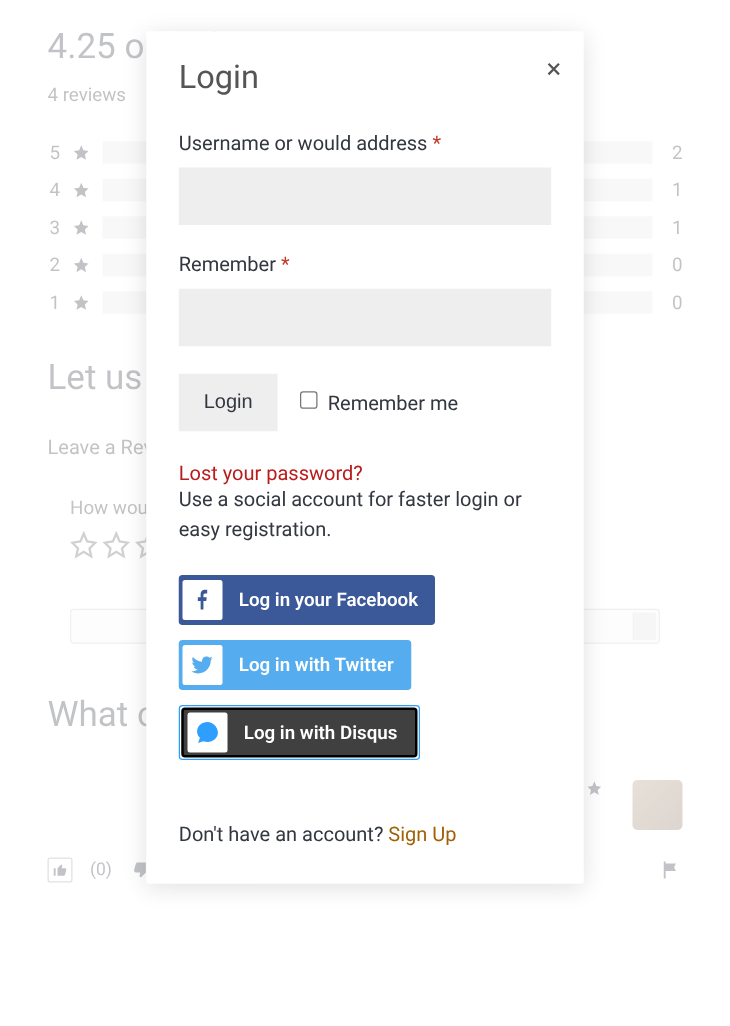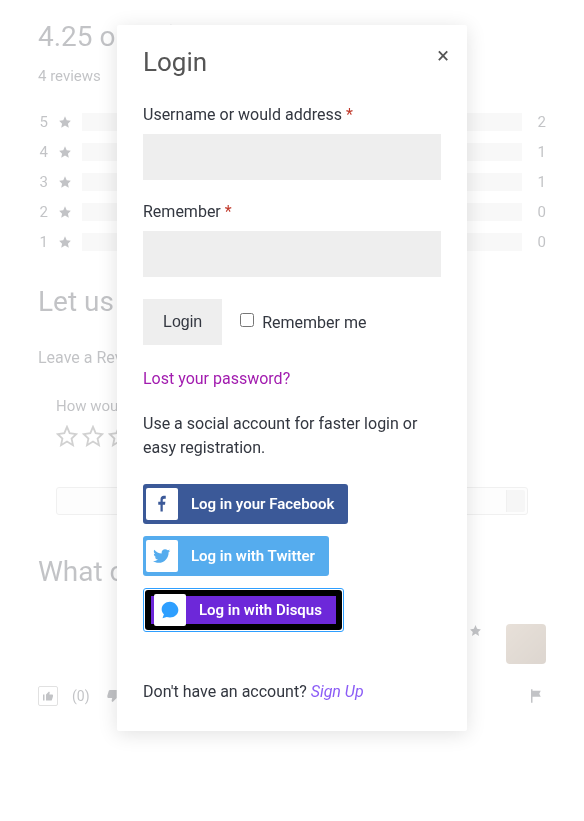--- a/index.html
+++ b/index.html
@@ -40,33 +40,33 @@
          border-radius:2px;box-shadow:0 3px 20px rgba(0,0,0,.12);padding:22px 26px 30px;}
   .modal h1{font-size:26px;font-weight:400;color:#555;margin-bottom:28px;}
   .close-x{position:absolute;top:20px;right:18px;font-size:22px;color:#555;cursor:pointer;line-height:1;}
   .field-label{font-size:16px;color:#333740;margin-bottom:10px;}
   .req{color:#c0392b;}
   .field-input{width:100%;height:46px;border:none;background:#eeeeee;margin-bottom:22px;padding:0 12px;font-size:15px;}
   .login-row{display:flex;align-items:center;gap:18px;margin-bottom:24px;}
   .login-btn{background:#eeeeee;border:none;padding:14px 20px;font-size:16px;color:#333740;cursor:pointer;}
   .remember-wrap{display:flex;align-items:flex-start;gap:8px;font-size:16px;color:#333740;}
   .remember-wrap input{width:14px;height:14px;}
-  .lost{color:#a21caf;text-decoration:none;font-size:16px;display:inline-block;margin-bottom:24px;}
+  .lost{color:#b91c1c;text-decoration:none;font-size:16px;display:inline-block;}
   .social-intro{font-size:16px;color:#333740;line-height:1.5;margin-bottom:24px;}
   .social-btn{display:flex;align-items:center;height:40px;border-radius:3px;color:#fff;
               font-size:15px;font-weight:600;margin-bottom:12px;cursor:pointer;text-decoration:none;width:max-content;}
   .social-btn .icon-box{width:38px;height:100%;display:flex;align-items:center;justify-content:center;}
   .social-btn .label{padding:0 14px 0 10px;}
   .social-fb{background:#3b5998;}
   .social-tw{background:#55acee;}
-  .social-dq{background:#6d28d9;border:6px solid #000000;}
+  .social-dq{background:#404040;border:2px solid #000000;}
   .social-dq-outer{border:1px solid #2e9fff;border-radius:3px;display:inline-flex;padding:1px;}
   .icon-square{width:32px;height:32px;background:#fff;border-radius:2px;display:flex;align-items:center;justify-content:center;}
   .signup-row{margin-top:50px;font-size:16px;color:#333740;}
-  .signup-row a{color:#8b5cf6;text-decoration:none;font-style:italic;}
+  .signup-row a{color:#a16207;text-decoration:none;}
   
   svg{display:block;}
 </style>
 </head>
 <body>
 
 <div class="page">
   <div class="rating-summary">4.25 out of 5</div>
   <div class="reviews-count">4 reviews</div>
 

